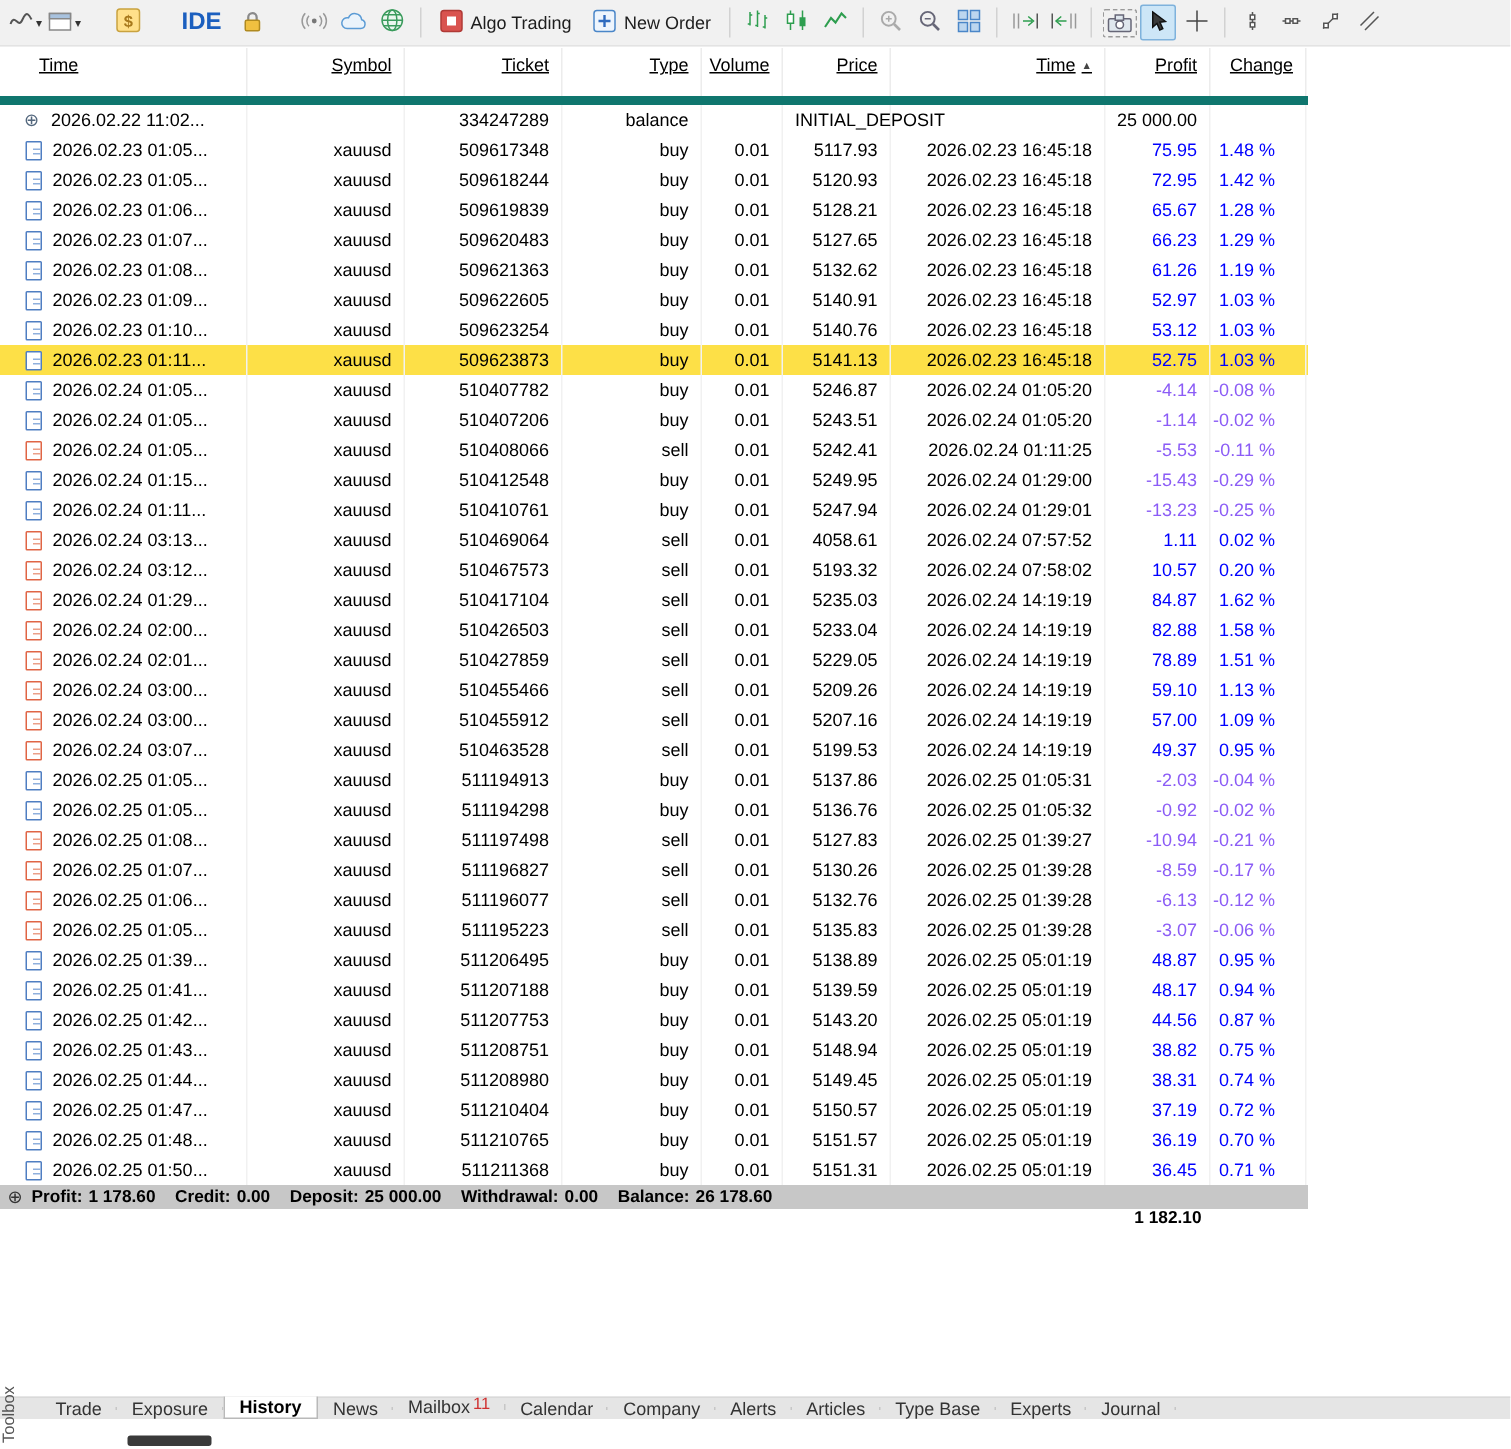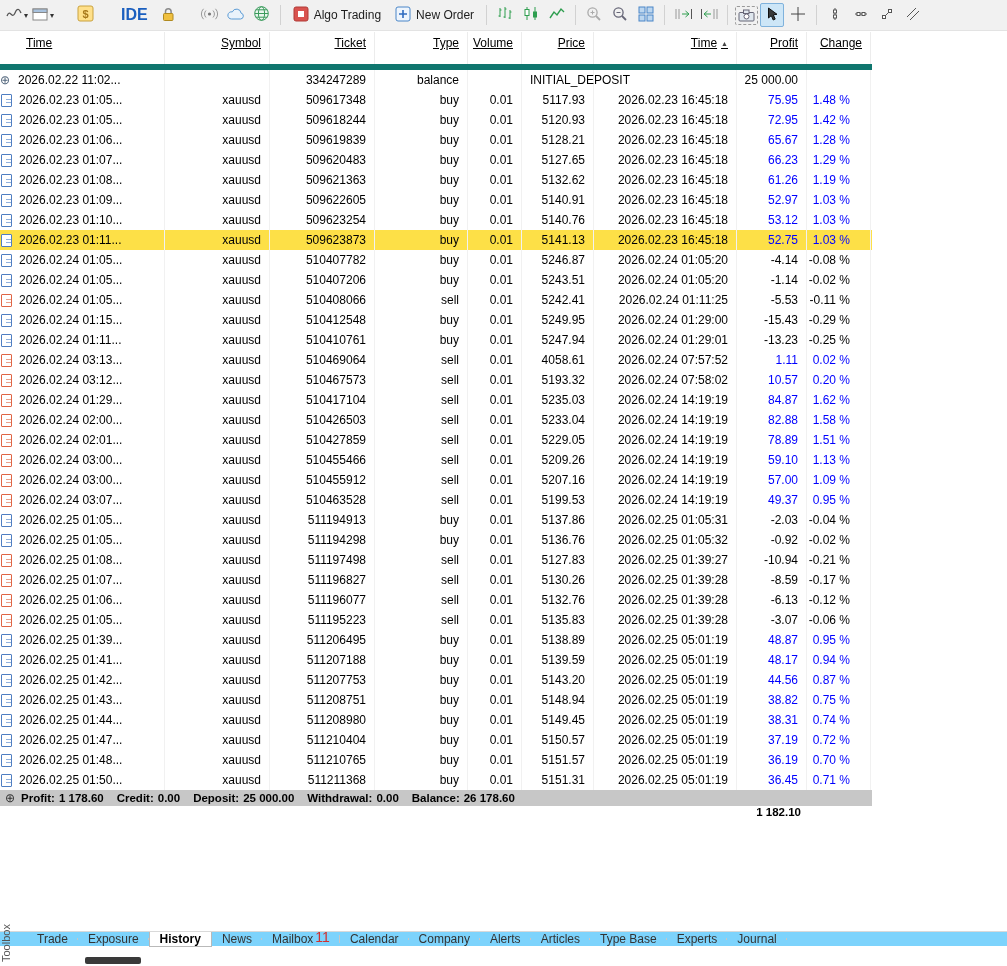--- a/index.html
+++ b/index.html
@@ -38,23 +38,23 @@
   .thead { height:38px; line-height:23px; border-bottom:6px solid #0f766e;text-decoration:underline; }
   .th { border-right:1px solid #ececec; white-space:nowrap; overflow:hidden; cursor:pointer; }
   .th.l { text-align:left; padding-left:26px; }
   .th.r { text-align:right; padding-right:8px; }
   .sort-arrow { font-size:7px; color:#444; margin-left:4px; position:relative; top:-1px; }
   .trow { height:20px; line-height:20px; cursor:default; }
   .trow.selected { background:#fde047; }
   .cell { border-right:1px solid #f1f1f1; white-space:nowrap; overflow:hidden; }
   .cell.r { text-align:right; padding-right:8px; }
   .cell.c-change { padding-right:20px; }
-  .cell.c-time { display:flex; align-items:center; gap:7px; padding-left:0; }
+  .cell.c-time { display:flex; align-items:center; gap:7px; padding-left:16px; }
   .cell.c-price.comment { text-align:left; padding-left:8px; overflow:visible; z-index:2; }
-  .pos { color:#0000ff; } .neg { color:#000000; }
+  .pos { color:#0000ff; } .neg { color:#8b5cf6; }
   .row-icon { position:relative; width:11px; height:13px; flex:0 0 11px; }
   .icon-buy, .icon-sell { width:10px; height:13px; border:1px solid #4f7ec2; border-radius:1px; background:#fff; margin-left:1px; }
   .icon-sell { border-color:#e06545; }
   .icon-buy::before, .icon-sell::before {
     content:""; position:absolute; left:4px; top:4px; width:5px; height:1px;
     background:#8fb0dd; box-shadow:0 3px 0 #8fb0dd;
   }
   .icon-sell::before { background:#eba089; box-shadow:0 3px 0 #eba089; }
   .icon-balance::before { content:"⊕"; position:absolute; left:0; top:0; font-size:12px; line-height:13px; color:#53677d; }
   
@@ -62,27 +62,27 @@
     position:relative; height:16px; background:#c7c7c7; display:flex; align-items:center;
     font-weight:bold; font-size:11.5px; padding-left:5px;
   }
   .summary .bplus { font-size:12px; color:#333; margin-right:6px; font-weight:normal; }
   .summary .item { margin-right:13px; }
   .summary .lab { margin-right:4px; }
   .summary .total { position:absolute; right:71px;margin-top:28px; }
   
   .tabbar {
     position:absolute; left:0; top:931px; width:1007px; height:15px;
-    background:#7dd3fc; border-top:1px solid #d9d9d9;
-    display:flex; align-items:center; padding-left:27px; color:#333; font-size:12px;
+    background:#e5e5e5; border-top:1px solid #d9d9d9;
+    display:flex; align-items:flex-end; padding-left:27px; color:#333; font-size:12px;
   }
   .tab { display:flex; align-items:center; padding:0 10px; position:relative; cursor:pointer; }
   .tab:not(.active)::after { content:""; position:absolute; right:0; top:6px; bottom:6px; width:1px; background:#c6c6c6; }
   .tab.active { background:#fff; border:1px solid #b9b9b9; border-top:none; font-weight:bold; color:#000; }
-  .badge { color:#d03030; font-size:14px; margin-left:2px; align-self:flex-end; margin-bottom:4px; font-weight:normal; }
+  .badge { color:#d03030; font-size:11px; margin-left:2px; align-self:flex-end; margin-bottom:4px; font-weight:normal; }
   .toolbox-label {
     position:absolute; left:0; top:920px; height:46px; width:13px;
     writing-mode:vertical-rl; transform:rotate(180deg);
     font-size:11px; color:#555; text-align:center; cursor:pointer;
   }
   .hscroll { position:absolute; left:85px; top:957px; width:56px; height:7px; background:#3a3a3a; border-radius:2px; cursor:pointer; }
 </style>
 </head>
 <body>
 

